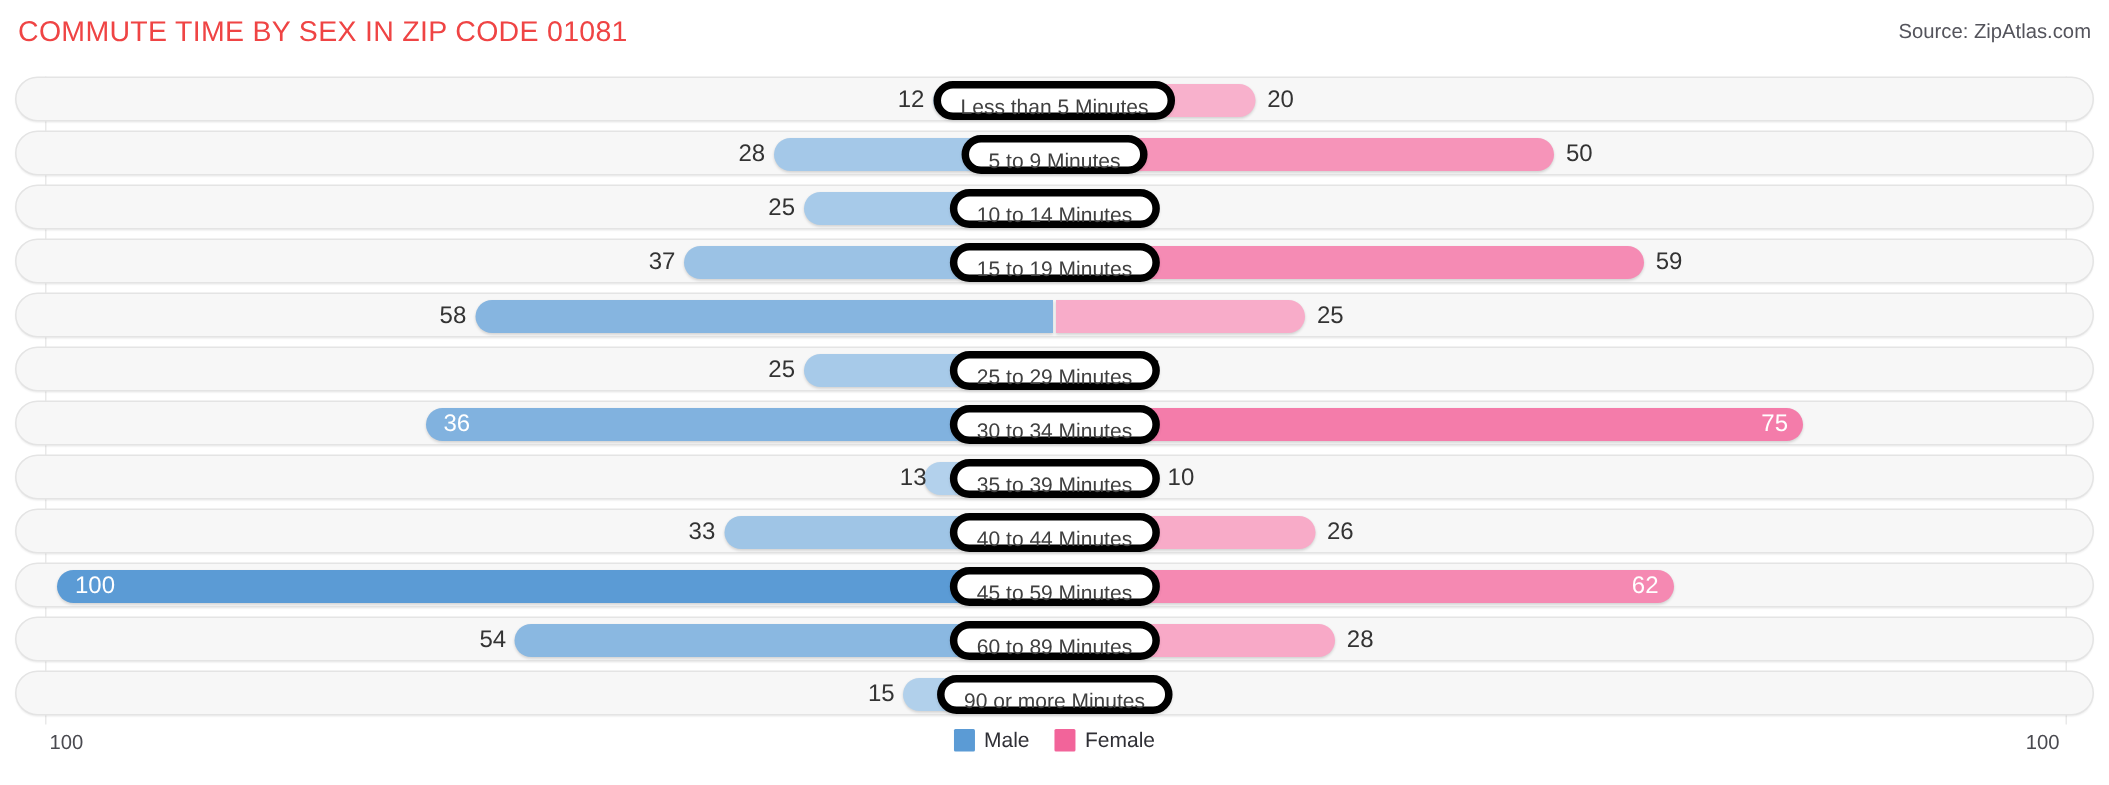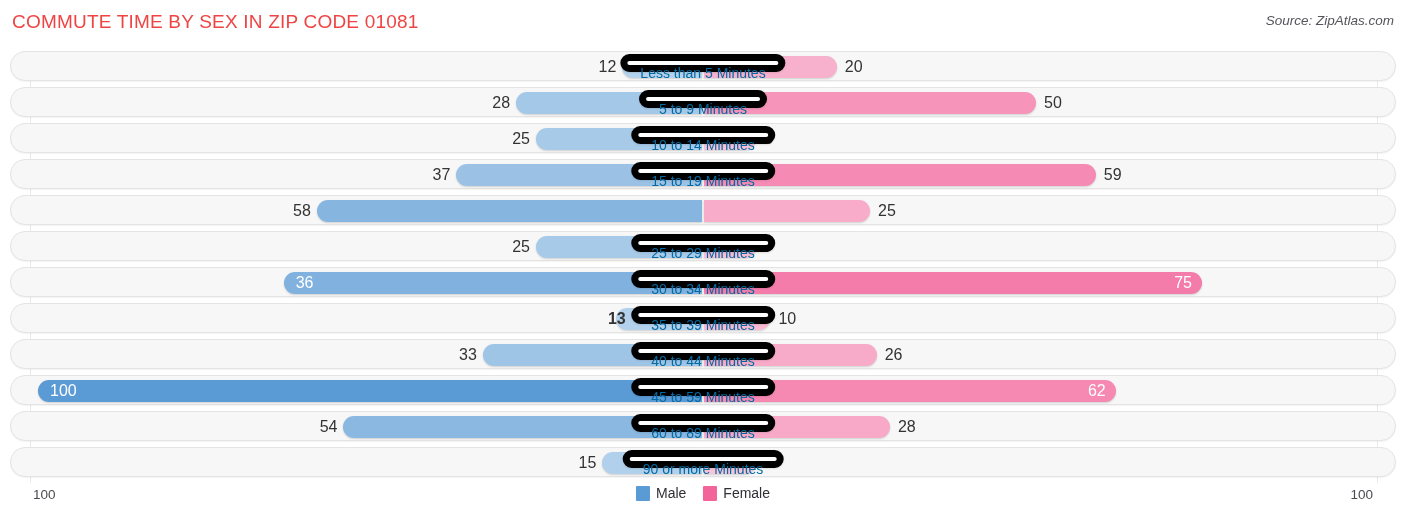--- a/index.html
+++ b/index.html
@@ -28,21 +28,20 @@
     left: 12px; top: 11px;
     font-size: 19px;
     letter-spacing: .2px;
     color: #ef4444;
     white-space: nowrap;
   }
   .source {
     position: absolute;
     right: 12px; top: 13px;
     font-size: 13.5px;
-    font-style: italic;
     color: #54545c;
     white-space: nowrap;
   }
 
   
   .plot {
     position: absolute;
     left: 10px; top: 51px;
     width: 1386px;
     height: 432px;
@@ -104,28 +103,28 @@
   .val.female-out { text-align: left; }
   .val.inside {
     color: #ffffff;
   }
 
   .center-label {
     position: absolute;
     top: 2px;
     left: 50%;
     transform: translateX(-50%);
-    height: 18px;
+    height: 26px;
     line-height: 24px;
     padding: 0 13px;
     border-radius: 13px;
     background: #ffffff;
-    border: 7px solid #000000;
+    border: 5px solid #000000;
     font-size: 14px;
-    color: #0369a1;
+    color: #404040;
     white-space: nowrap;
     box-shadow: 0 1px 2px rgba(0,0,0,.10);
     z-index: 5;
   }
 
   
   .footer {
     position: absolute;
     left: 0; top: 484px;
     width: 1406px; height: 39px;
@@ -252,21 +251,21 @@
           <div class="bar female" style="width: 498px;">
             <div class="bar-inner" style="background: rgb(244, 124, 170);"></div>
           </div>
           <div class="val inside" style="left: 1157px; width: 24px; text-align: right;">75</div>
           <div class="center-label">30 to 34 Minutes</div>
         </div>
         <div class="row" style="top: 252px;">
           <div class="bar male" style="width: 86.32px;">
             <div class="bar-inner" style="background: rgb(179, 209, 236);"></div>
           </div>
-          <div class="val male-out" style="left: 16px; width: 598.68px; font-weight: bold;">13</div>
+          <div class="val male-out" style="left: 8px; width: 598.68px;">13</div>
           <div class="bar female" style="width: 66.4px;">
             <div class="bar-inner" style="background: rgb(249, 186, 210);"></div>
           </div>
           <div class="val female-out" style="left: 767.4px;">10</div>
           <div class="center-label">35 to 39 Minutes</div>
         </div>
         <div class="row" style="top: 288px;">
           <div class="bar male" style="width: 219.12px;">
             <div class="bar-inner" style="background: rgb(159, 197, 230);"></div>
           </div>

